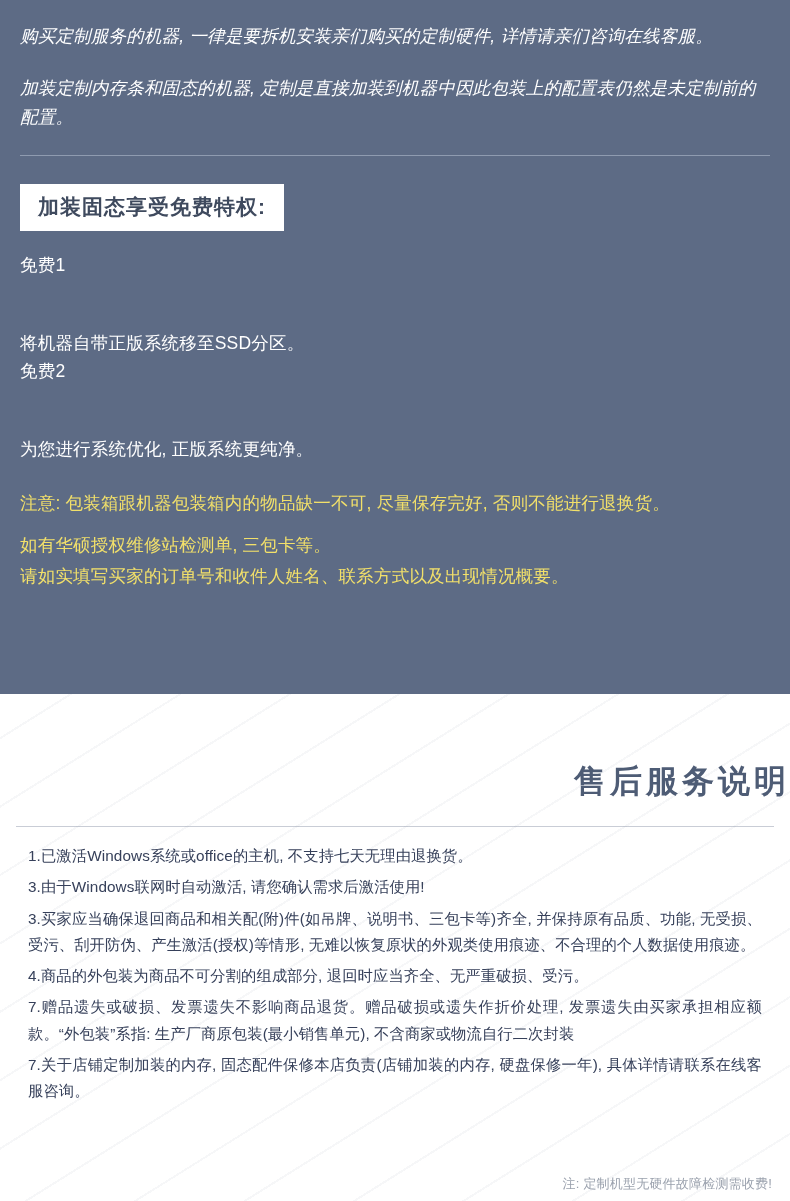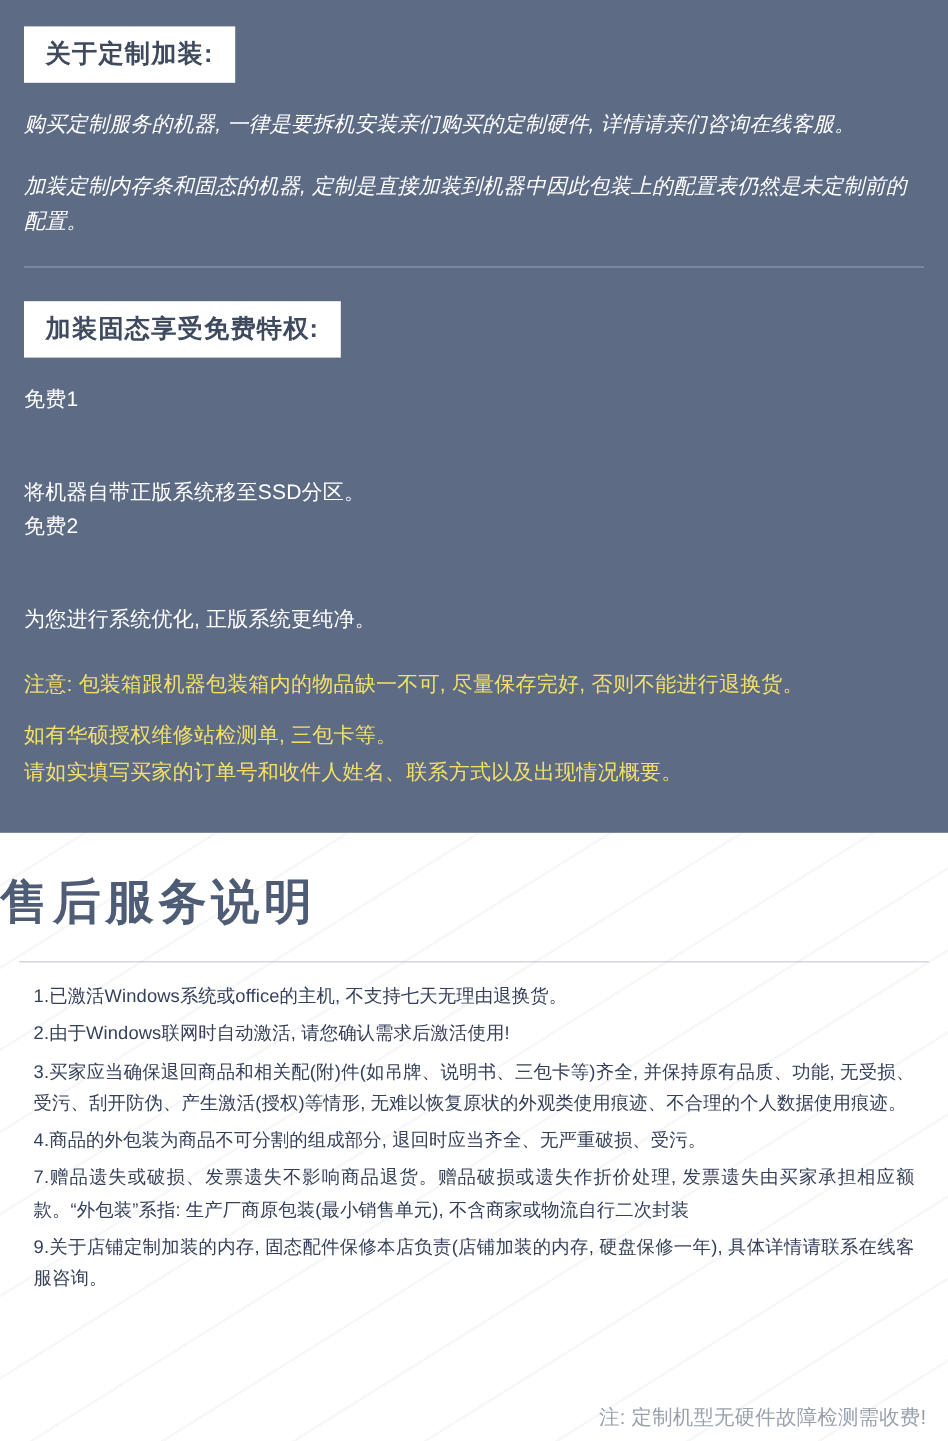--- a/index.html
+++ b/index.html
@@ -68,26 +68,27 @@
   
   .bottom-section {
     position: absolute;
     left: 0;
     top: 694px;
     width: 790px;
     height: 507px;
     background: #ffffff;
   }
   .bottom-title {
-    text-align: left;
+    text-align: right;
     color: #4e5c75;
-    font-size: 40px;
+    font-size: 32px;
     font-weight: bold;
     letter-spacing: 4px;
     padding: 30px 0 22px 0;
+    margin-top: 36px;
   }
   .bottom-rule {
     height: 1px;
     background: #c9cdd6;
     margin: 0 16px 16px 16px;
   }
   .terms {
     padding: 0 28px;
   }
   .term {
@@ -96,41 +97,40 @@
     line-height: 1.72;
     margin: 0 0 5px 0;
     letter-spacing: 0.1px;
     text-align: justify;
   }
   .footnote {
     position: absolute;
     right: 18px;
     bottom: 8px;
     color: #9aa1ad;
-    font-size: 17px;
+    font-size: 13px;
     letter-spacing: 0.2px;
   }
   
   .wm {
     position: absolute;
     left: 0; top: 0; width: 100%; height: 100%;
     pointer-events: none;
     opacity: 0.055;
     background:
       repeating-linear-gradient(-32deg, transparent 0 56px, #5d6b85 56px 58px);
   }
 </style>
 </head>
 <body>
 
 <div class="page">
 
   <div class="top-section">
 
-    <div class="heading-box">关于定制加装:</div>
 
     <p class="body-para">购买定制服务的机器, 一律是要拆机安装亲们购买的定制硬件, 详情请亲们咨询在线客服。</p>
 
     <p class="body-para">加装定制内存条和固态的机器, 定制是直接加装到机器中因此包装上的配置表仍然是未定制前的配置。</p>
 
 
     <div class="divider"></div>
 
     <div class="heading-box">加装固态享受免费特权:</div>
 
@@ -152,23 +152,23 @@
 
   <div class="bottom-section">
     <div class="wm"></div>
 
     <div class="bottom-title">售后服务说明</div>
 
     <div class="bottom-rule"></div>
 
     <div class="terms">
       <p class="term">1.已激活Windows系统或office的主机, 不支持七天无理由退换货。</p>
-      <p class="term">2.由于Windows联网时自动激活, 请您确认需求后激活使用!</p>
+      <p class="term">3.由于Windows联网时自动激活, 请您确认需求后激活使用!</p>
       <p class="term">3.买家应当确保退回商品和相关配(附)件(如吊牌、说明书、三包卡等)齐全, 并保持原有品质、功能, 无受损、受污、刮开防伪、产生激活(授权)等情形, 无难以恢复原状的外观类使用痕迹、不合理的个人数据使用痕迹。</p>
       <p class="term">4.商品的外包装为商品不可分割的组成部分, 退回时应当齐全、无严重破损、受污。</p>
       <p class="term">7.赠品遗失或破损、发票遗失不影响商品退货。赠品破损或遗失作折价处理, 发票遗失由买家承担相应额款。“外包装”系指: 生产厂商原包装(最小销售单元), 不含商家或物流自行二次封装</p>
-      <p class="term">9.关于店铺定制加装的内存, 固态配件保修本店负责(店铺加装的内存, 硬盘保修一年), 具体详情请联系在线客服咨询。</p>
+      <p class="term">7.关于店铺定制加装的内存, 固态配件保修本店负责(店铺加装的内存, 硬盘保修一年), 具体详情请联系在线客服咨询。</p>
     </div>
 
     <div class="footnote">注: 定制机型无硬件故障检测需收费!</div>
   </div>
 
 </div>
 
 </body></html>

